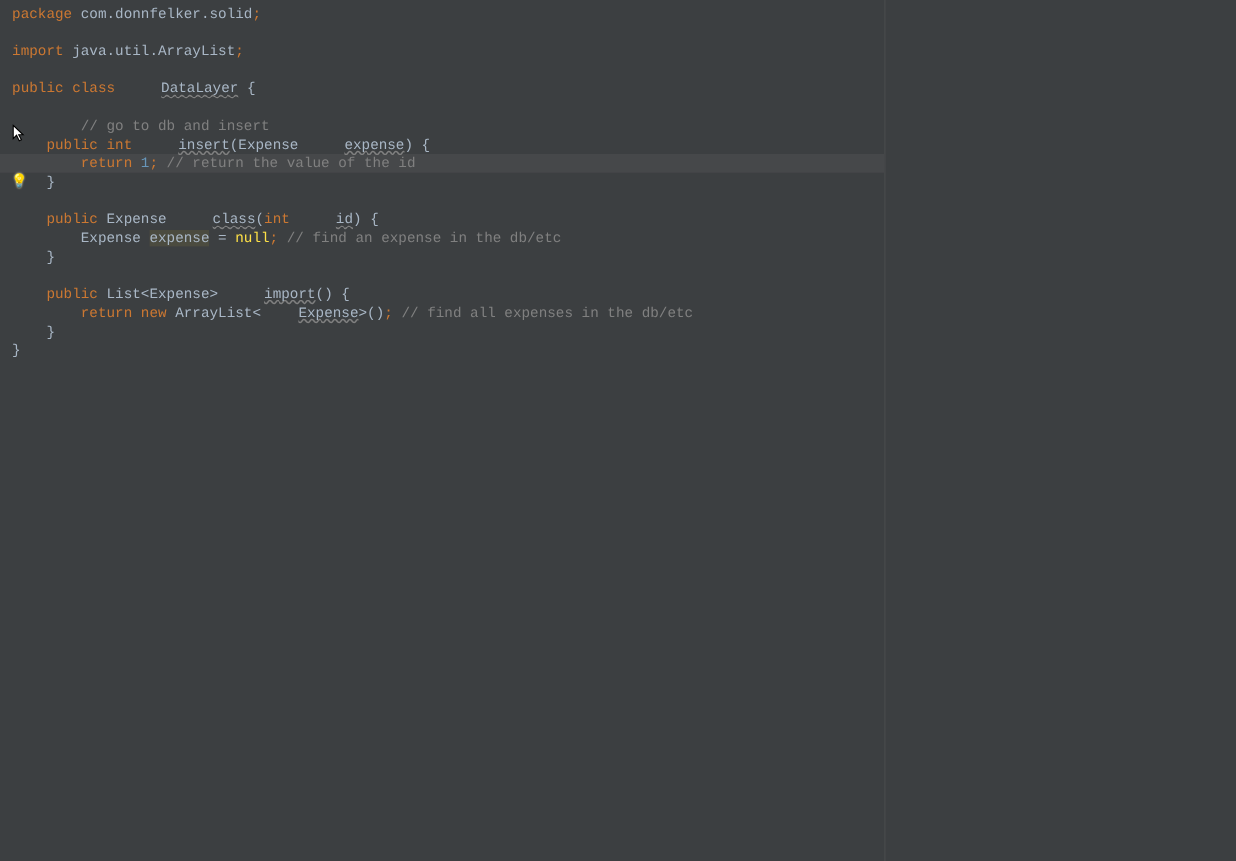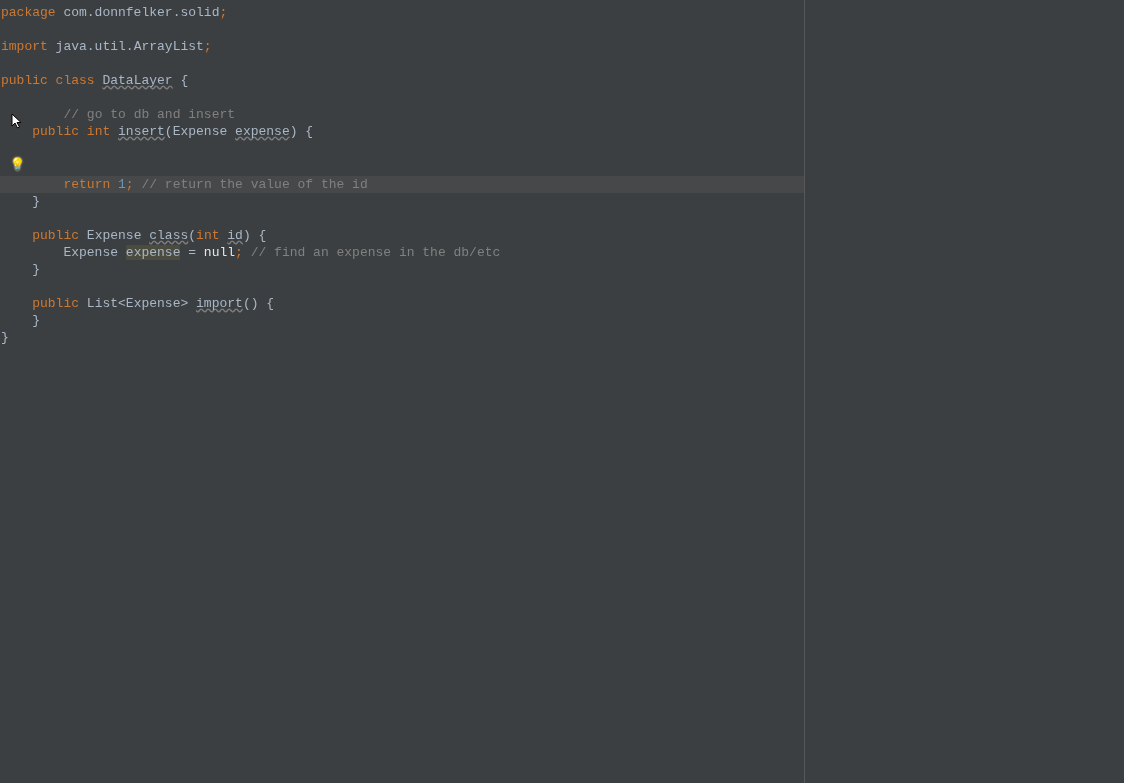--- a/index.html
+++ b/index.html
@@ -32,33 +32,32 @@
   .code {
     position: absolute;
     left: 0;
     top: 4px;
     width: 100%;
   }
   .line {
     height: 17px;
     white-space: pre;
     color: #a9b7c6;
-    padding-left: 1px;
+    padding-left: 11px;
     font-family: Liberation Mono, monospace;
   }
   .line.hl {
     background: #46484a;
-    margin-top: 36px;
   }
   .kw-pkg { color: #cc7832; }
   .kw { color: #cc7832; }
   .ident { color: #a9b7c6; }
-  .warn { color: #a9b7c6; text-decoration: underline wavy #808080; text-decoration-skip-ink: none; }
+  .warn { color: #a9b7c6; text-decoration: underline wavy #808080; text-decoration-skip-ink: none; margin-left: 34px; }
   .comment { color: #808080; }
-  .null { color: #e5e5e5; }
+  .null { color: #fde047; }
   .num { color: #6897bb; }
   .usage {
     background: #4b4b3f;
   }
 
   .gutter {
     position: absolute;
     left: 0;
     top: 0;
     width: 28px;
@@ -106,20 +105,21 @@
       <div class="line"><span class="ident">        </span><span class="comment">// go to db and insert</span></div>
       <div class="line"><span class="ident">    </span><span class="kw">public int</span><span class="ident"> </span><span class="warn">insert</span><span class="ident">(Expense </span><span class="warn">expense</span><span class="ident">) {</span></div>
       <div class="line hl"><span class="ident">        </span><span class="kw">return </span><span class="num">1</span><span class="kw">;</span><span class="ident"> </span><span class="comment">// return the value of the id</span></div>
       <div class="line"><span class="ident">    }</span></div>
       <div class="line"></div>
       <div class="line"><span class="ident">    </span><span class="kw">public</span><span class="ident"> Expense </span><span class="warn">class</span><span class="ident">(</span><span class="kw">int</span><span class="ident"> </span><span class="warn">id</span><span class="ident">) {</span></div>
       <div class="line"><span class="ident">        Expense </span><span class="ident usage">expense</span><span class="ident"> = </span><span class="null">null</span><span class="kw">;</span><span class="ident"> </span><span class="comment">// find an expense in the db/etc</span></div>
       <div class="line"><span class="ident">    }</span></div>
       <div class="line"></div>
       <div class="line"><span class="ident">    </span><span class="kw">public</span><span class="ident"> List&lt;Expense&gt; </span><span class="warn">import</span><span class="ident">() {</span></div>
+      <div class="line"><span class="ident">        </span><span class="kw">return new </span><span class="ident">ArrayList&lt;</span><span class="warn">Expense</span><span class="ident">&gt;()</span><span class="kw">;</span><span class="ident"> </span><span class="comment">// find all expenses in the db/etc</span></div>
       <div class="line"><span class="ident">    }</span></div>
       <div class="line"><span class="ident">}</span></div>
     </div>
 
   <div class="gutter">
     <span class="bulb">💡</span>
   </div>
 
   <div class="cursor">
     <svg width="14" height="18" viewBox="0 0 14 18">

